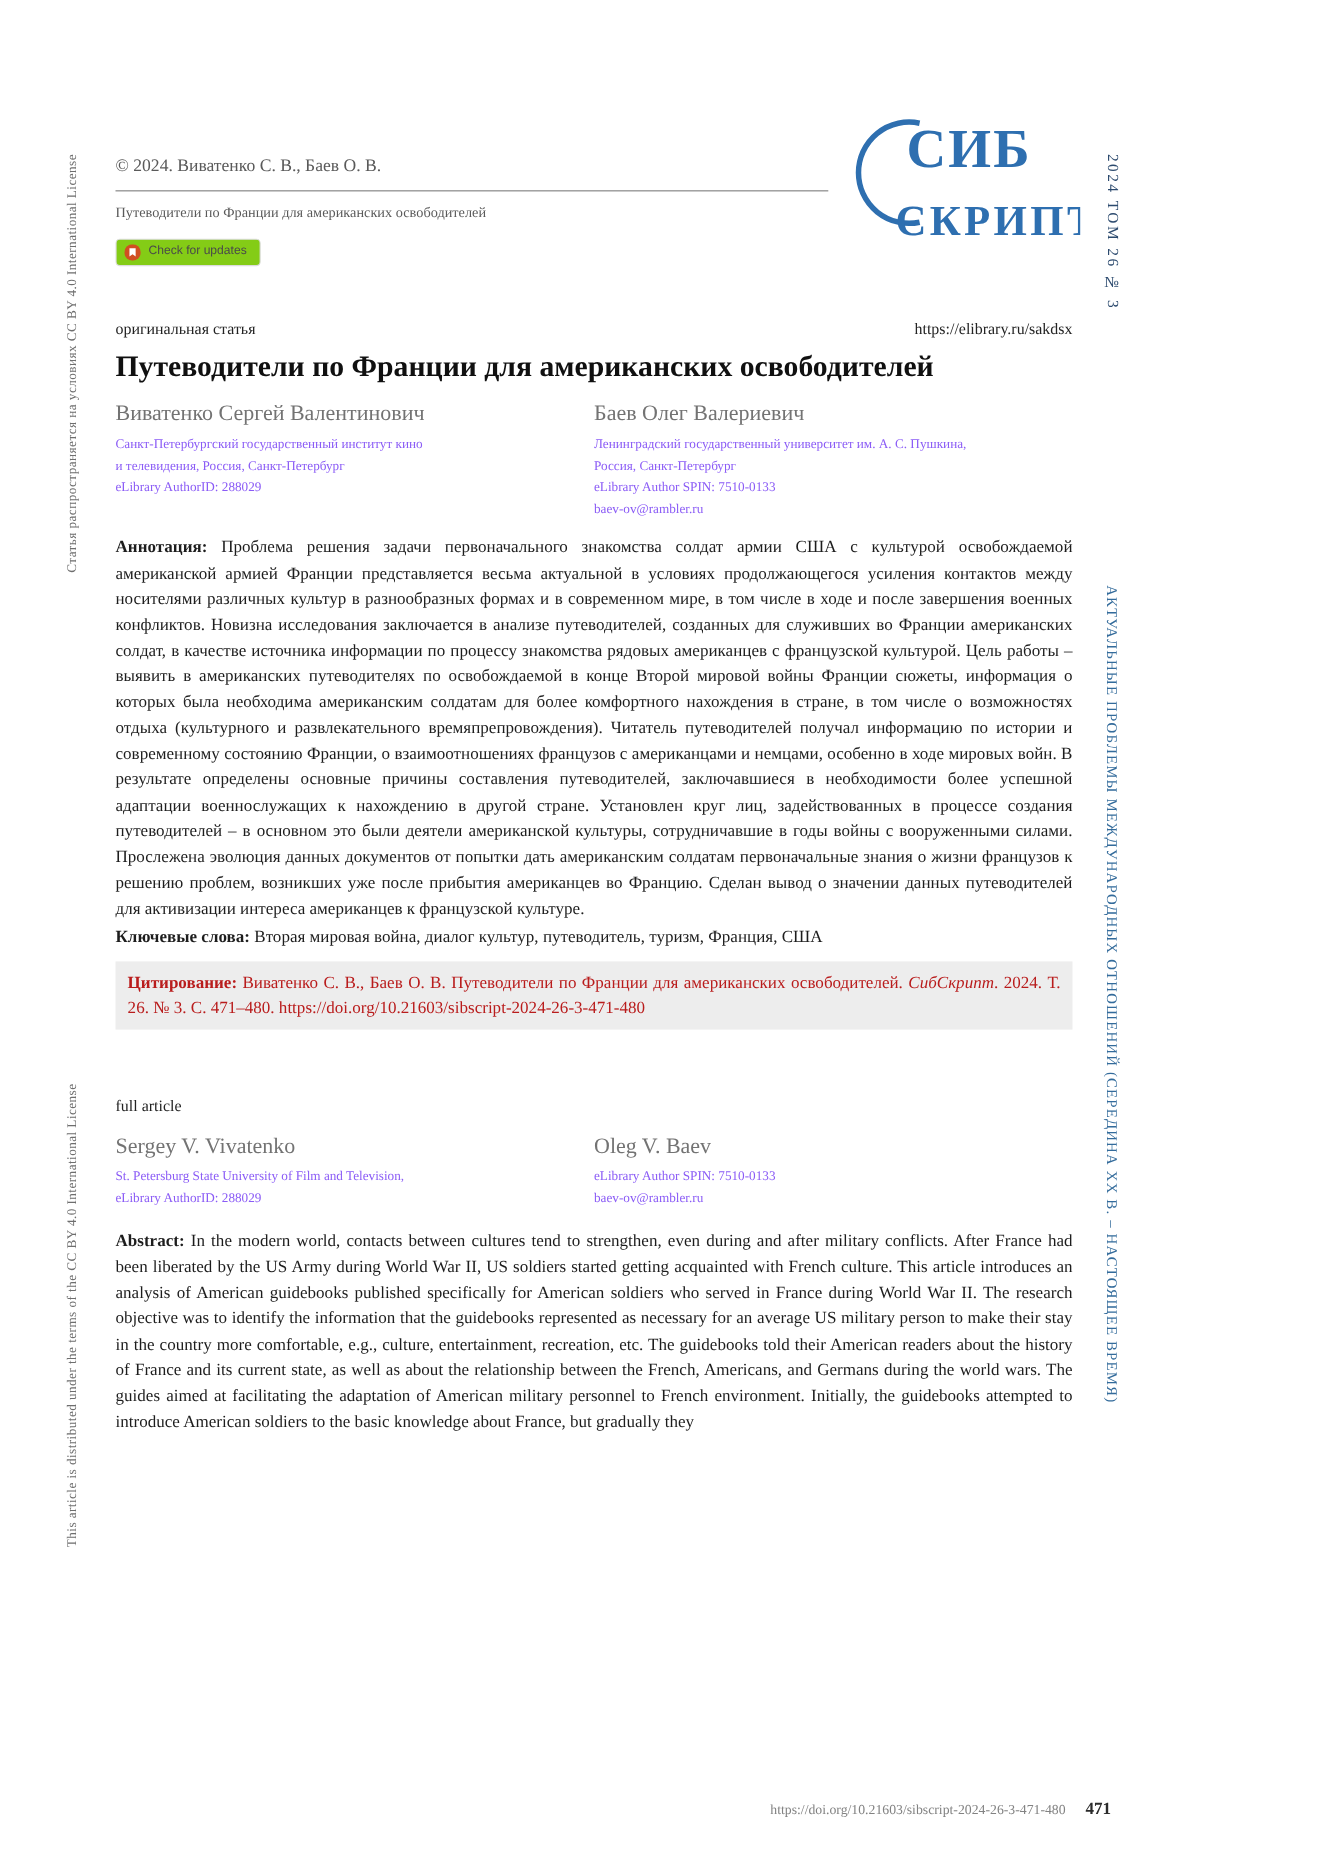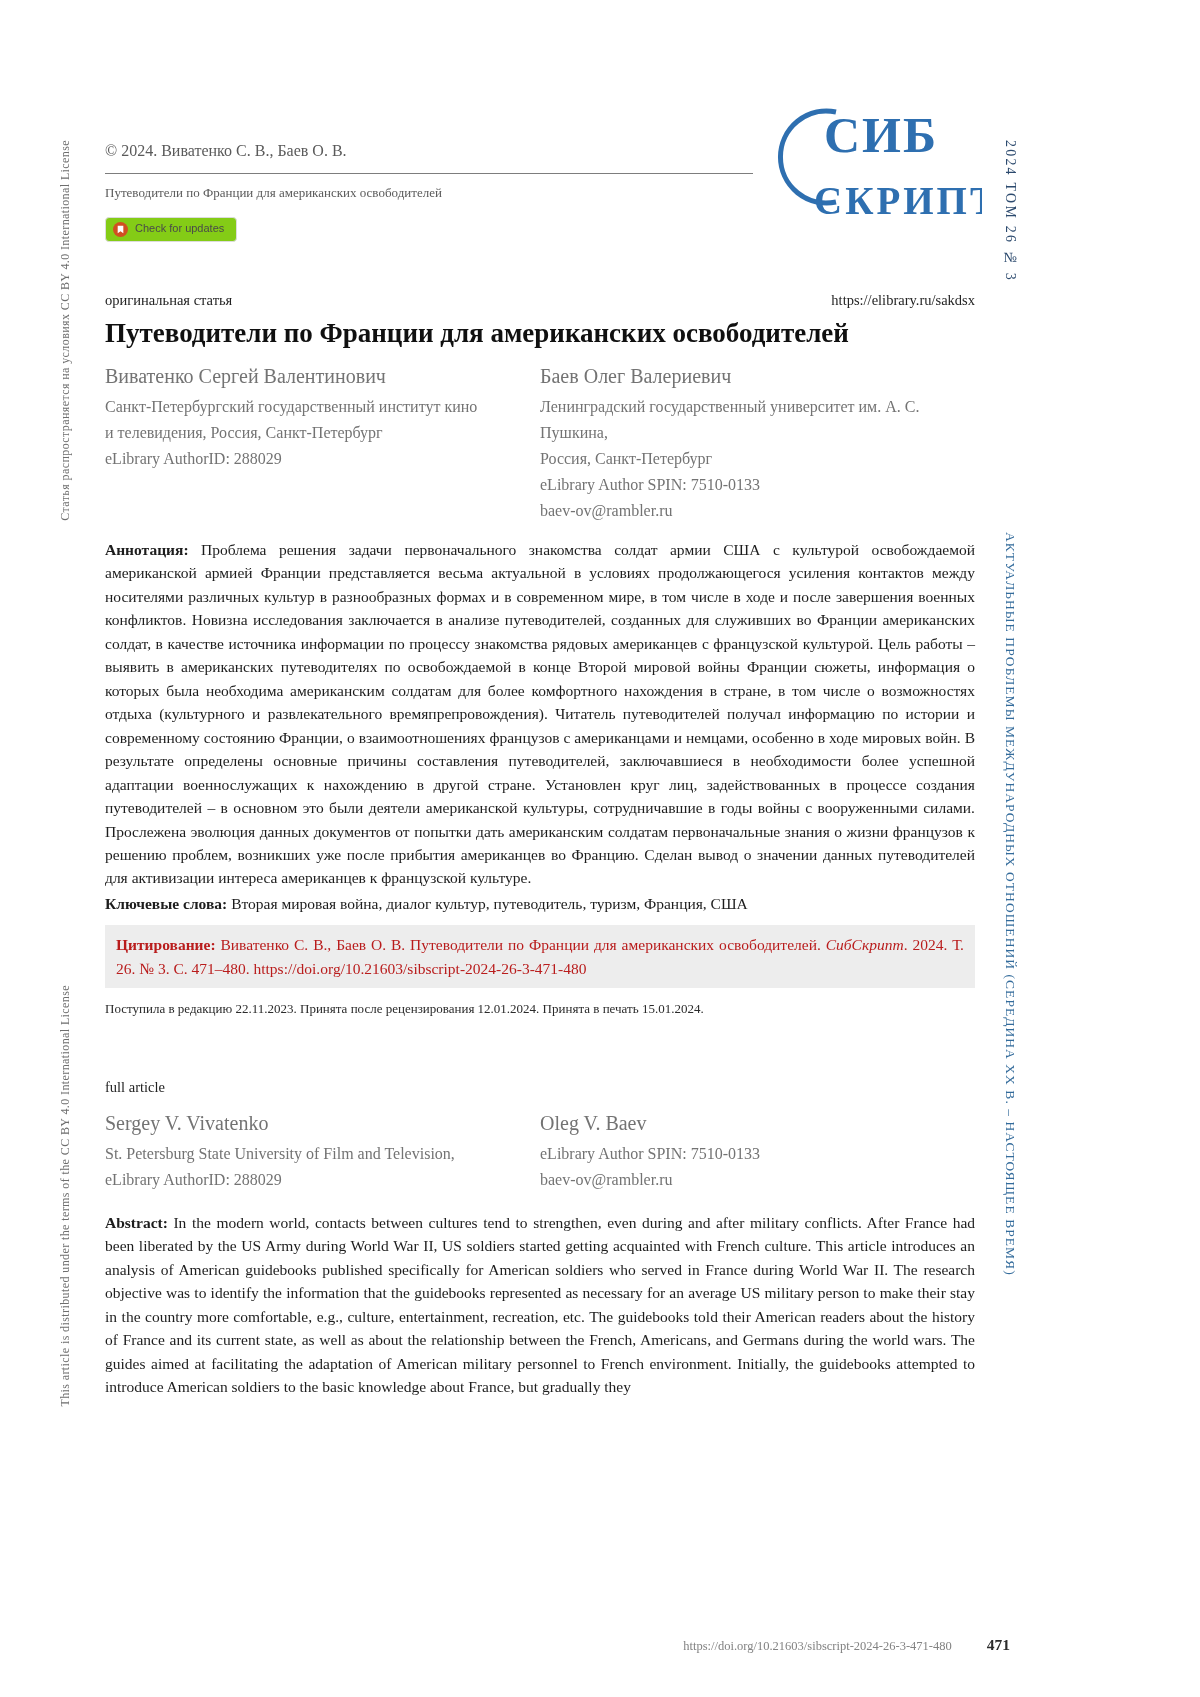--- a/index.html
+++ b/index.html
@@ -25,32 +25,32 @@
   .hrule{margin-top:13px;border:none;border-top:1px solid #7d7d7d;width:648px;margin-left:0}
   .running{margin-top:11px;font-size:13px;color:#5a5a5a}
   .crossmark{display:inline-flex;align-items:flex-start;gap:7px;margin-top:16px;padding:4px 12px 4px 7px;
     background:#84cc16;border:1px solid #dcdcdc;border-radius:4px;
     font-family:"Liberation Sans", sans-serif;font-size:11px;color:#4a4a4a;cursor:pointer}
   .metarow{display:flex;justify-content:space-between;margin-top:50px;font-size:14.5px;color:#222}
   .title{margin:8px 0 0 0;font-size:27px;line-height:1.2;color:#101010;font-weight:bold}
   .authors{display:flex;margin-top:16px}
   .authors .col{width:50%;padding-right:20px;box-sizing:border-box}
   .author-name{font-size:20px;color:#737373;margin-bottom:6px}
-  .aff{font-size:16px;line-height:1.62;color:#737373}
+  .aff{font-size:12px;line-height:1.62;color:#8b5cf6}
   .aff a, .link{color:#242424;text-decoration:none}
   .para{margin:14px 0 0 0;font-size:15.5px;line-height:1.515;text-align:justify;color:#1d1d1d}
   .kw{margin:2px 0 0 0;font-size:15.5px;line-height:1.515;text-align:justify;color:#1d1d1d}
   .citation{margin-top:10px;background:#ededed;padding:8px 11px;font-size:15.5px;line-height:1.5;text-align:justify;color:#b91c1c}
   .received{margin:13px 0 0 0;font-size:13px;color:#2a2a2a}
   .type-en{margin:62px 0 0 0;font-size:14.5px;color:#222}
   .title-en{margin:6px 0 0 0;font-size:27px;line-height:1.2;color:#101010;font-weight:bold}
   .authors.en{margin-top:16px}
   .para.en{margin-top:18px}
   
-  .footer{position:absolute;top:1636px;left:105px;width:905px;display:flex;justify-content:flex-end;align-items:baseline;gap:35px}
+  .footer{position:absolute;top:1636px;left:105px;width:905px;display:flex;justify-content:flex-end;align-items:baseline;gap:18px}
   .footer .doi{font-size:12.5px;color:#828282}
   .footer .pnum{font-size:15.5px;font-weight:bold;color:#2b2b2b}
   b{font-weight:bold}
   i{font-style:italic}
 </style>
 </head>
 <body>
 
 <div>
 
@@ -105,21 +105,20 @@
         <div class="aff">baev-ov@rambler.ru</div>
       </div>
     </div>
 
     <p class="para"><b>Аннотация:</b> <span>Проблема решения задачи первоначального знакомства солдат армии США с культурой освобождаемой американской армией Франции представляется весьма актуальной в условиях продолжающегося усиления контактов между носителями различных культур в разнообразных формах и в современном мире, в том числе в ходе и после завершения военных конфликтов. Новизна исследования заключается в анализе путеводителей, созданных для служивших во Франции американских солдат, в качестве источника информации по процессу знакомства рядовых американцев с французской культурой. Цель работы – выявить в американских путеводителях по освобождаемой в конце Второй мировой войны Франции сюжеты, информация о которых была необходима американским солдатам для более комфортного нахождения в стране, в том числе о возможностях отдыха (культурного и развлекательного времяпрепровождения). Читатель путеводителей получал информацию по истории и современному состоянию Франции, о взаимоотношениях французов с американцами и немцами, особенно в ходе мировых войн. В результате определены основные причины составления путеводителей, заключавшиеся в необходимости более успешной адаптации военнослужащих к нахождению в другой стране. Установлен круг лиц, задействованных в процессе создания путеводителей – в основном это были деятели американской культуры, сотрудничавшие в годы войны с вооруженными силами. Прослежена эволюция данных документов от попытки дать американским солдатам первоначальные знания о жизни французов к решению проблем, возникших уже после прибытия американцев во Францию. Сделан вывод о значении данных путеводителей для активизации интереса американцев к французской культуре.</span></p>
 
     <p class="kw"><b>Ключевые слова:</b> <span>Вторая мировая война, диалог культур, путеводитель, туризм, Франция, США</span></p>
 
     <div class="citation"><b>Цитирование:</b> <span>Виватенко С. В., Баев О. В. Путеводители по Франции для американских освободителей.</span> <i>СибСкрипт</i><span>. 2024. Т. 26. № 3. С. 471–480. https://doi.org/10.21603/sibscript-2024-26-3-471-480</span></div>
 
-    <p class="received">Поступила в редакцию 22.11.2023. Принята после рецензирования 12.01.2024. Принята в печать 15.01.2024.</p>
 
     
     <p class="type-en">full article</p>
 
 
     <div class="authors en">
       <div class="col">
         <div class="author-name">Sergey V. Vivatenko</div>
         <div class="aff">St. Petersburg State University of Film and Television,</div>
         <div class="aff">eLibrary AuthorID: 288029</div>

